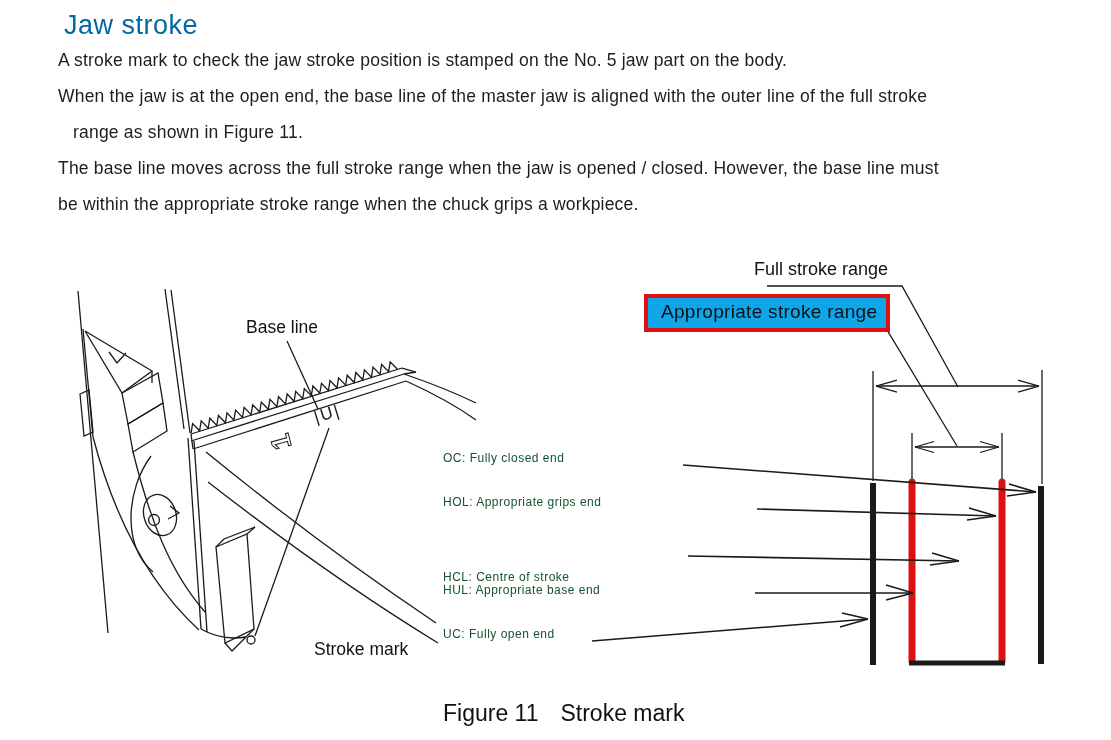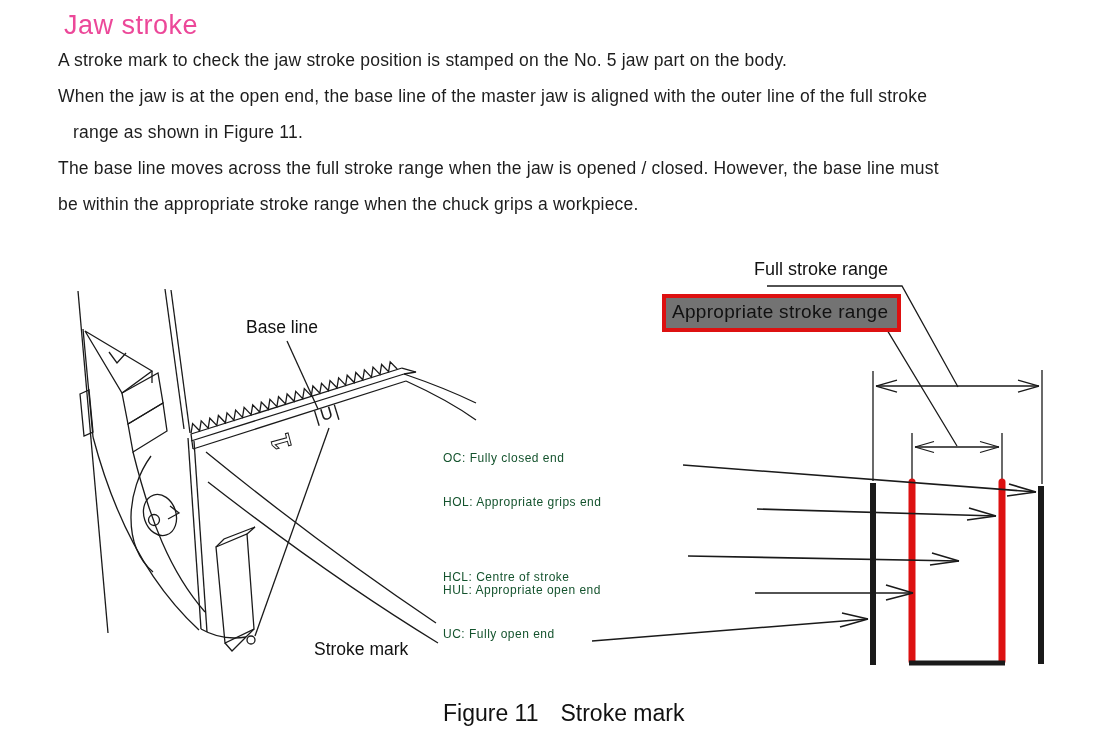--- a/index.html
+++ b/index.html
@@ -2,30 +2,30 @@
 <html style="--red: #dd1111; --ink: #1a1a1a;"><head>
 <meta charset="utf-8">
 <style>
   :root{ --red:#dd1111; --ink:#1a1a1a; }
   html,body{margin:0;padding:0;}
   body{
     width:1111px;height:740px;position:relative;background:#ffffff;
     font-family:"Liberation Sans",sans-serif;color:#1d1d1d;overflow:hidden;
   }
   .abs{position:absolute;white-space:nowrap;}
-  .page-title{left:64px;top:10px;font-size:27px;letter-spacing:0.5px;color:#ec4899;}
+  .page-title{left:64px;top:10px;font-size:27px;letter-spacing:0.5px;color:#0369a1;}
   .body-line{left:58px;font-size:17.5px;letter-spacing:0.2px;color:#1d1d1d;}
   .bl1{top:50px;} .bl2{top:86px;} .bl3{top:122px;margin-left:15px;} .bl4{top:158px;} .bl5{top:194px;}
   .draw-label{font-size:17.5px;color:#111;margin-left:48px;}
   .base-line-label{left:198px;top:317px;}
   .stroke-mark-label{left:266px;top:639px;}
   .full-range-label{left:754px;top:259px;font-size:18px;color:#111;text-align:right;}
   .appropriate-box{
-    left:662px;top:294px;border:4px solid var(--red);
-    padding:3px 9px 5px 6px;font-size:19px;letter-spacing:0.3px;color:#111;background:#737373;
+    left:644px;top:294px;border:4px solid var(--red);
+    padding:3px 9px 5px 13px;font-size:19px;letter-spacing:0.3px;color:#111;background:#0ea5e9;
   }
   .legend-item{left:443px;font-size:12px;letter-spacing:0.5px;color:#14532d;}
   .lg0{top:451px;} .lg1{top:495px;} .lg2{top:570px;} .lg3{top:583px;} .lg4{top:627px;}
   .figure-caption{left:443px;top:700px;font-size:23px;color:#111;}
   .figure-caption .cap-title{margin-left:22px;}
   svg.linework{position:absolute;left:0;top:0;pointer-events:none;}
   svg .thin{stroke:var(--ink);stroke-width:1.3;fill:none;}
   svg .leader{stroke:var(--ink);stroke-width:1.6;fill:none;}
   svg .thick-black{stroke:var(--ink);stroke-width:6;fill:none;}
   svg .thick-red{stroke:var(--red);stroke-width:7;stroke-linecap:round;fill:none;}
@@ -150,18 +150,18 @@
 <div class="abs draw-label stroke-mark-label">Stroke mark</div>
 
 <div class="abs full-range-label">Full stroke range</div>
 <div class="abs appropriate-box">
   <span>Appropriate stroke range</span>
 </div>
 
 <div class="abs legend-item lg0">OC: Fully closed end</div>
 <div class="abs legend-item lg1">HOL: Appropriate grips end</div>
 <div class="abs legend-item lg2">HCL: Centre of stroke</div>
-<div class="abs legend-item lg3">HUL: Appropriate open end</div>
+<div class="abs legend-item lg3">HUL: Appropriate base end</div>
 <div class="abs legend-item lg4">UC: Fully open end</div>
 
 <div class="abs figure-caption">
   <span class="cap-label">Figure 11</span><span class="cap-title">Stroke mark</span>
 </div>
 
 </body></html>

